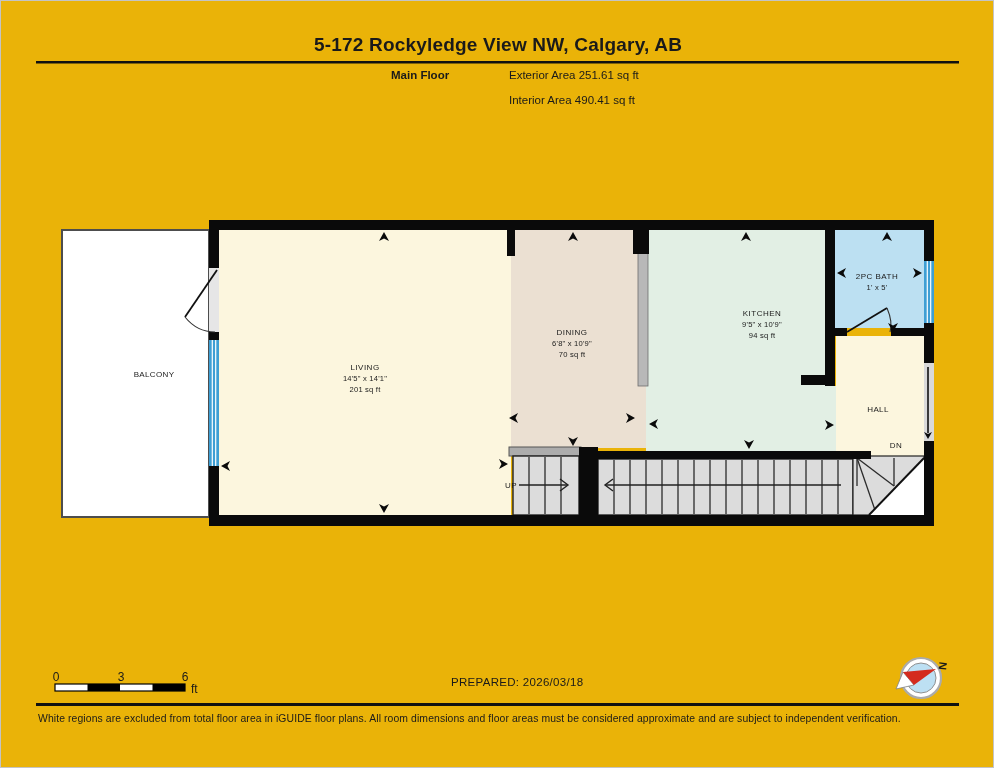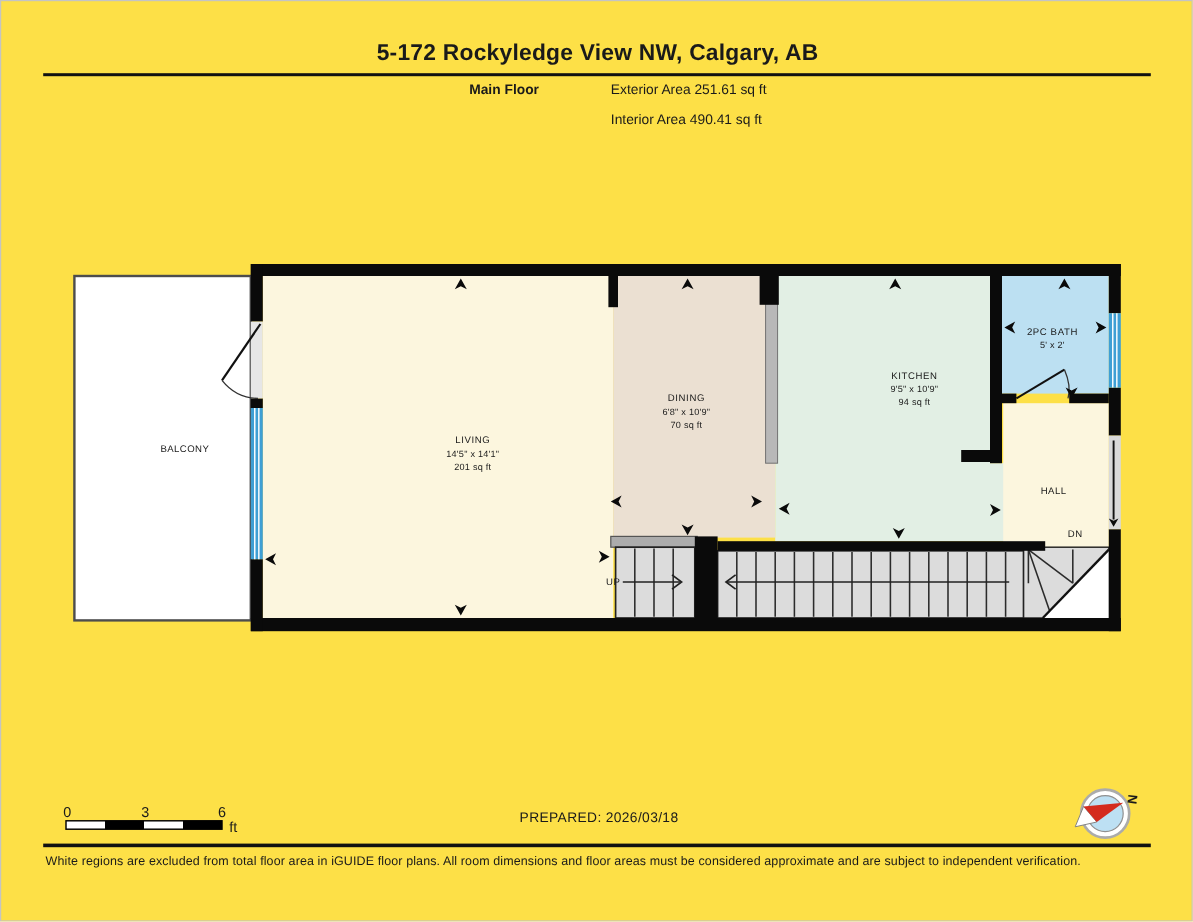--- a/index.html
+++ b/index.html
@@ -1,17 +1,17 @@
 <!DOCTYPE html>
 <html><head>
 <meta charset="utf-8">
 <style>
   html,body{margin:0;padding:0;background:#fff;}
   #canvas{
-    position:relative;width:994px;height:768px;background:#fde047;
+    position:relative;width:994px;height:768px;background:#eab308;
     box-sizing:border-box;border:1px solid #c4c4c4;overflow:hidden;
     font-family:"Liberation Sans",sans-serif;color:#1a1a1a;
   }
   .abs{position:absolute;white-space:nowrap;}
   .ctr{transform:translate(-50%,-50%);text-align:center;}
   .title{font-size:19px;font-weight:bold;letter-spacing:.2px;}
   .sub{font-size:11.5px;}
   .sub.b{font-weight:bold;}
   .room{font-size:8px;letter-spacing:.35px;line-height:11px;}
   .room .nm{letter-spacing:.5px;}
@@ -165,49 +165,49 @@
     </g>
   </svg>
 
   <div class="abs ctr title" style="left:497px;top:44px;">5-172 Rockyledge View NW, Calgary, AB</div>
   <div class="abs sub b" style="left:390px;top:68px;width:110px;">Main Floor</div>
   <div class="abs sub" style="left:508px;top:68px;">Exterior Area 251.61 sq ft</div>
   <div class="abs sub" style="left:508px;top:93px;">Interior Area 490.41 sq ft</div>
 
   <div class="abs ctr room" style="left:133px;top:373px;padding-left:40px;">BALCONY</div>
 
-  <div class="abs ctr room" style="left:364px;top:377px;margin-left:29px;">
+  <div class="abs ctr room" style="left:364px;top:377px;">
     <div class="nm">LIVING</div>
     <div class="dm">14'5" x 14'1"</div>
     <div class="dm">201 sq ft</div>
   </div>
 
   <div class="abs ctr room" style="left:571px;top:342px;">
     <div class="nm">DINING</div>
     <div class="dm">6'8" x 10'9"</div>
     <div class="dm">70 sq ft</div>
   </div>
 
   <div class="abs ctr room" style="left:745px;top:323px;margin-left:16px;">
     <div class="nm">KITCHEN</div>
     <div class="dm">9'5" x 10'9"</div>
     <div class="dm">94 sq ft</div>
   </div>
 
   <div class="abs ctr room" style="left:876px;top:281px;">
     <div class="nm">2PC BATH</div>
-    <div class="dm">5' x 2'</div>
+    <div class="dm">1' x 5'</div>
   </div>
 
   <div class="abs ctr room" style="left:877px;top:408px;">HALL</div>
   <div class="abs ctr small8" style="left:881px;top:444px;">DN</div>
   <div class="abs ctr small8" style="left:496px;top:484px;">UP</div>
 
   <div class="abs ctr tick" style="left:55px;top:676px;">0</div>
   <div class="abs ctr tick" style="left:120px;top:676px;">3</div>
   <div class="abs ctr tick" style="left:184px;top:676px;">6</div>
   <div class="abs tick" style="left:190px;top:681px;">ft</div>
 
-  <div class="abs prepared" style="left:432px;top:675px;">PREPARED: 2026/03/18</div>
+  <div class="abs prepared" style="left:450px;top:675px;">PREPARED: 2026/03/18</div>
   <div class="abs north" style="left:942px;top:665px;">N</div>
 
   <div class="abs footer" style="left:37px;top:712px;">White regions are excluded from total floor area in iGUIDE floor plans. All room dimensions and floor areas must be considered approximate and are subject to independent verification.</div>
 </div>
 
 </body></html>

